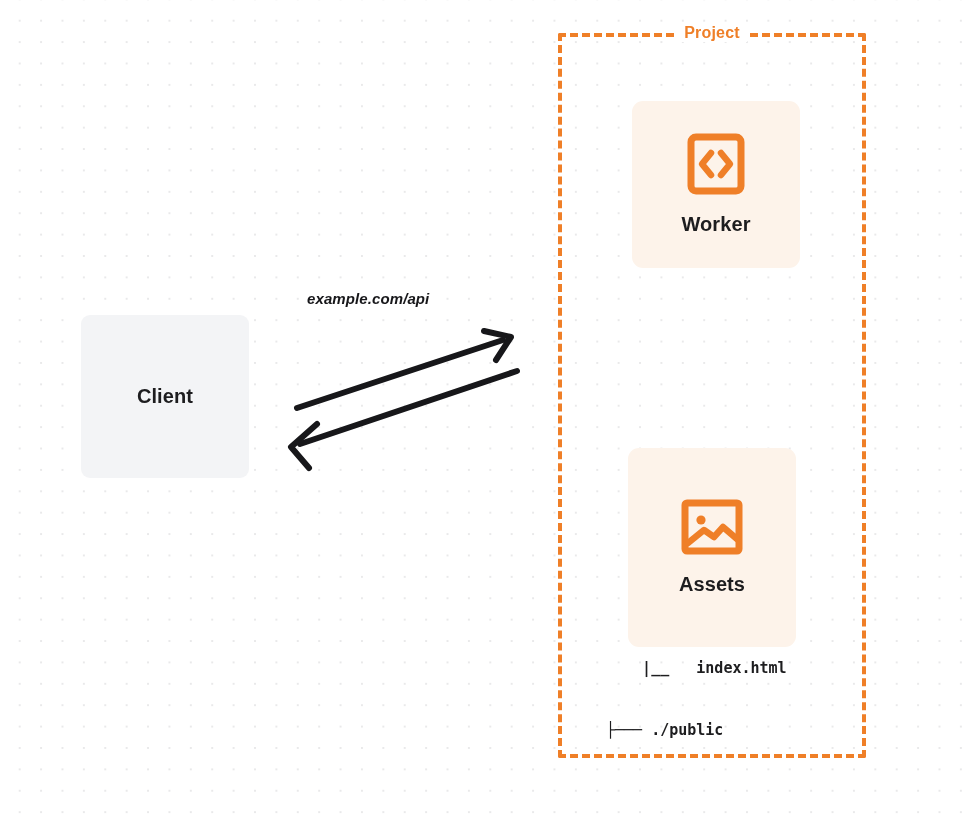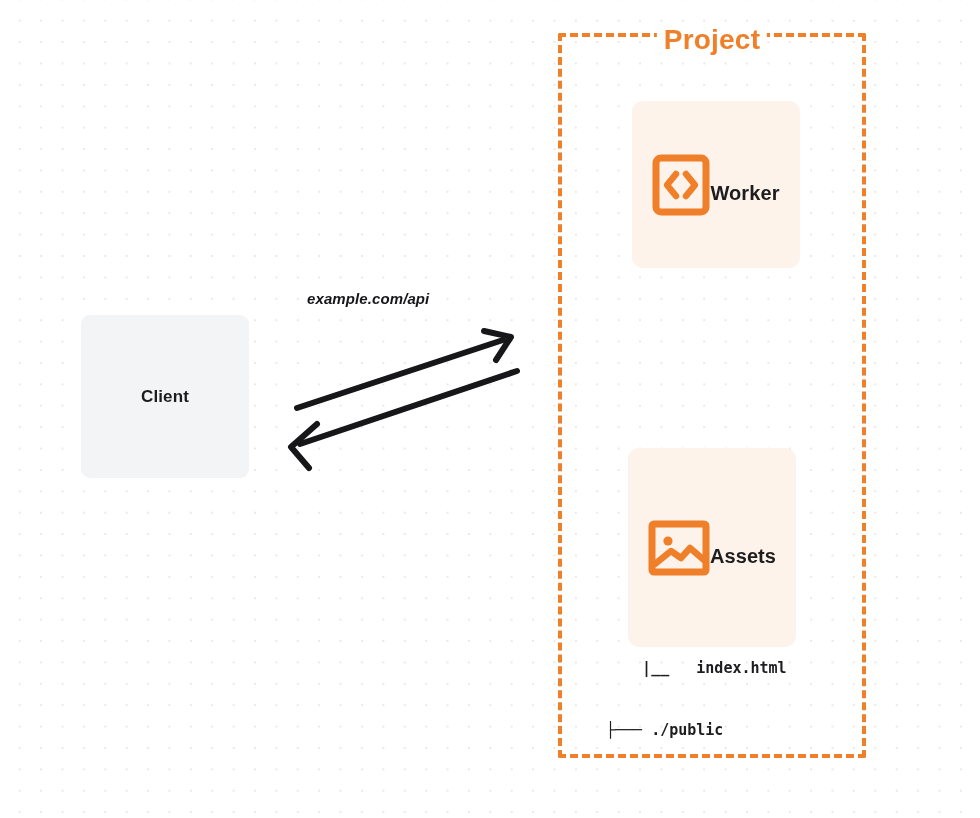--- a/index.html
+++ b/index.html
@@ -31,21 +31,21 @@
     top: 315px;
     width: 168px;
     height: 163px;
     background: #f3f4f6;
     border-radius: 9px;
     display: flex;
     align-items: center;
     justify-content: center;
   }
   #client-node .node-label {
-    font-size: 17px;
+    font-size: 20px;
     font-weight: bold;
     color: #1d1d1f;
     letter-spacing: .1px;
   }
 
   
   #connector-label {
     position: absolute;
     left: 307px;
     top: 290px;
@@ -79,34 +79,34 @@
     border-radius: 2px;
     background: transparent;
   }
   #project-title {
     position: absolute;
     left: 50%;
     top: -13px;
     transform: translateX(-50%);
     background: #ffffff;
     padding: 0 7px;
-    font-size: 28px;
+    font-size: 16px;
     font-weight: bold;
     color: #ef7f28;
     letter-spacing: .2px;
     white-space: nowrap;
   }
 
   
   .service-card {
     position: absolute;
     background: #fdf3ea;
     border-radius: 11px;
     display: flex;
-    flex-direction: row;
+    flex-direction: column;
     align-items: center;
     justify-content: center;
   }
   #worker-card {
     left: 632px;
     top: 101px;
     width: 168px;
     height: 167px;
   }
   #assets-card {

